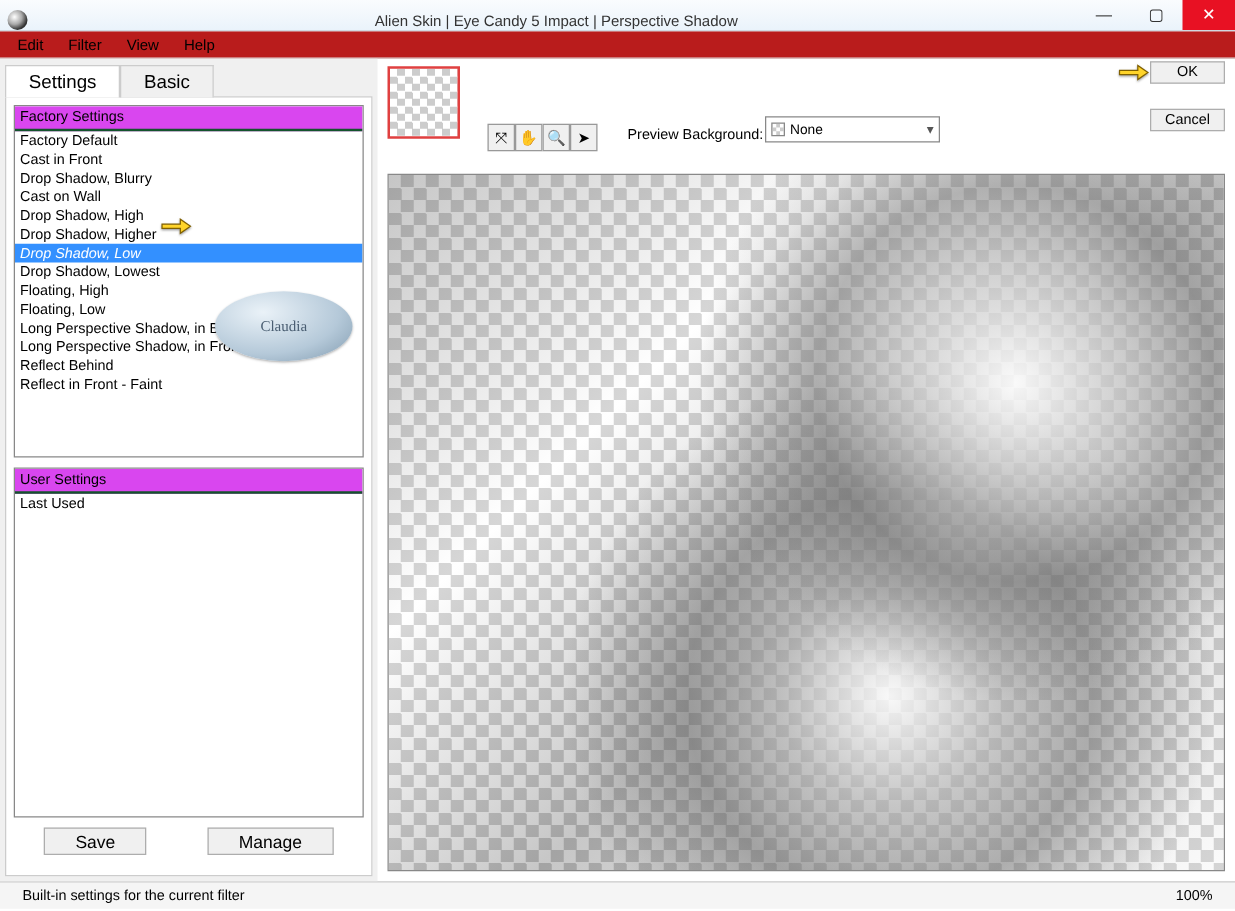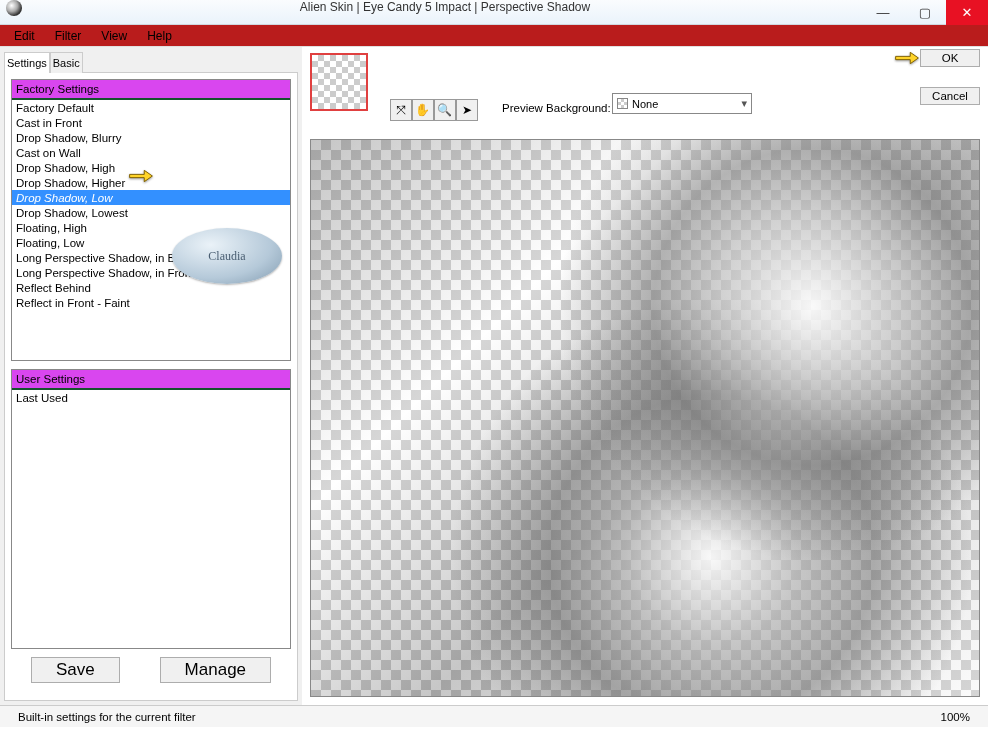--- a/index.html
+++ b/index.html
@@ -1,48 +1,48 @@
 <!DOCTYPE html>
 <html><head>
 <meta charset="utf-8">
 <style>
 * { box-sizing: border-box; margin: 0; padding: 0; }
 body { font-family: "Segoe UI", Tahoma, sans-serif; font-size: 11px; background: #fff; overflow: hidden; width: 988px; height: 729px; }
 
-.titlebar { height: 25px; background: linear-gradient(#fafcfe, #eaf3fb); border-bottom: 1px solid #d0d8e0; display: flex; align-items: flex-start; position: relative; }
+.titlebar { height: 25px; background: linear-gradient(#fafcfe, #eaf3fb); border-bottom: 1px solid #d0d8e0; display: flex; align-items: flex-end; position: relative; }
 .titlebar .app-icon { width: 16px; height: 16px; margin: 0 6px; background: radial-gradient(circle at 35% 35%, #fff, #aaa 40%, #333 70%); border-radius: 50%; }
 .titlebar .title { flex: 1; text-align: center; font-size: 12px; color: #333; }
 .win-controls { display: flex; height: 25px; }
 .win-btn { width: 42px; display: flex; align-items: center; justify-content: center; font-size: 13px; color: #333; }
 .win-btn.close { background: #e81123; color: #fff; font-size: 13px; }
 
 .menubar { height: 22px; background: #b91c1c; border-bottom: 1px solid #e0e0e0; display: flex; align-items: center; padding-left: 4px; }
 .menu-item { padding: 3px 10px; font-size: 12px; }
 
 .main { display: flex; height: 658px; }
 
 .left-panel { width: 302px; background: #f0f0f0; padding: 4px; display: flex; flex-direction: column; }
 .tabs { display: flex; }
-.tab { padding: 4px 2px; background: #f0f0f0; border: 1px solid #ccc; border-bottom: none; font-size: 11px; position: relative; top: 1px; }
+.tab { padding: 4px 18px; background: #f0f0f0; border: 1px solid #ccc; border-bottom: none; font-size: 15px; position: relative; top: 1px; }
 .tab.active { background: #fff; z-index: 2; }
 .tab.inactive { background: #f0f0f0; }
 
 .panel-inner { flex: 1; background: #fff; border: 1px solid #ccc; padding: 6px; display: flex; flex-direction: column; }
 
 .listbox { border: 1px solid #888; background: #fff; font-size: 11.5px; overflow-y: scroll; position: relative; }
 .listbox.factory { height: 282px; }
 .listbox.user { height: 280px; margin-top: 8px; }
 .list-header { padding: 3px 4px; border-bottom: 2px solid #14532d; background: #d946ef; }
 .list-item { padding: 1.5px 4px; white-space: nowrap; }
 .list-item.selected { background: #3390ff; color: #fff; font-style: italic; }
 
 .watermark { position: absolute; top: 148px; left: 160px; width: 110px; height: 56px; border-radius: 50%; background: radial-gradient(ellipse at 35% 30%, #eaf2f8, #b5c9d9 60%, #7f99ae); display:flex; align-items:center; justify-content:center; color:#4a5e72; font-family: cursive; font-size: 12px; box-shadow: 0 1px 2px rgba(0,0,0,.3); pointer-events:none; }
 
 .bottom-buttons { display: flex; justify-content: space-around; padding-top: 8px; }
-.btn { background: #f0f0f0; border: 1px solid #adadad; padding: 2px 24px; font-size: 17px; text-align: right; }
+.btn { background: #f0f0f0; border: 1px solid #adadad; padding: 2px 24px; font-size: 14px; text-align: right; }
 
 .right-area { flex: 1; display: flex; flex-direction: column; position: relative; }
 
 .top-strip { height: 92px; padding: 4px 8px; position: relative; }
 .thumb { position: absolute; top: 6px; left: 8px; width: 58px; height: 58px; border: 2px solid #e04040; background: repeating-conic-gradient(#ccc 0 25%, #fff 0 50%) 0 0/12px 12px; }
 .tool-row { position: absolute; top: 52px; left: 88px; display: flex; gap: 0; }
 .tool-btn { width: 22px; height: 22px; border: 1px solid #999; background: #f0f0f0; display: flex; align-items:center; justify-content:center; font-size: 12px; }
 .prev-label { position: absolute; top: 55px; left: 200px; font-size: 11.5px; }
 .dropdown { position: absolute; top: 46px; left: 310px; width: 140px; height: 21px; border: 1px solid #888; background: #fff; font-size: 11px; display: flex; align-items:center; padding-left: 4px; }
 .dropdown::after { content: "▾"; position: absolute; right: 4px; color: #555; }

